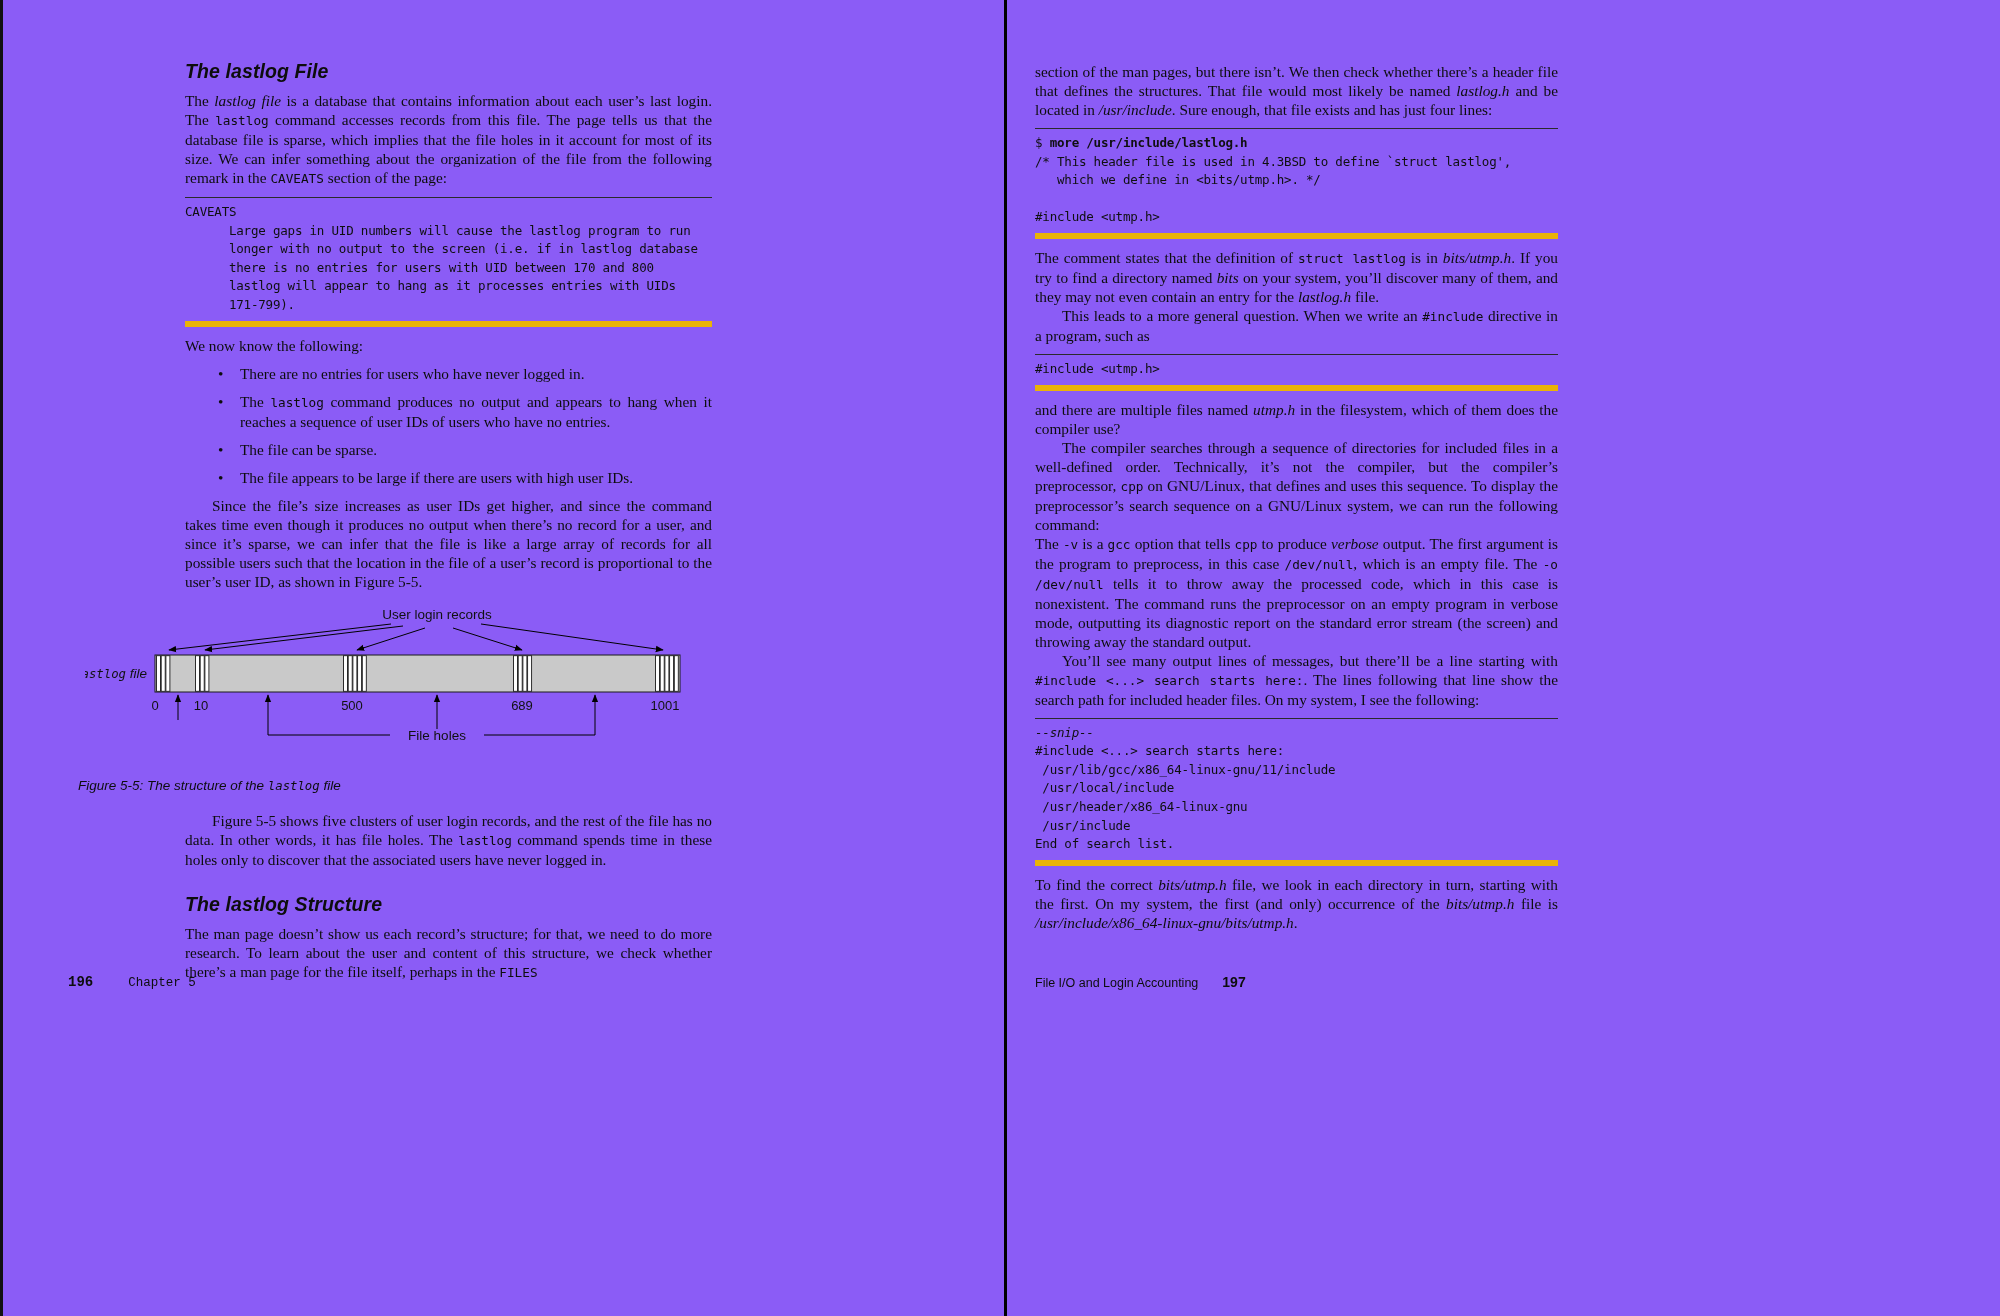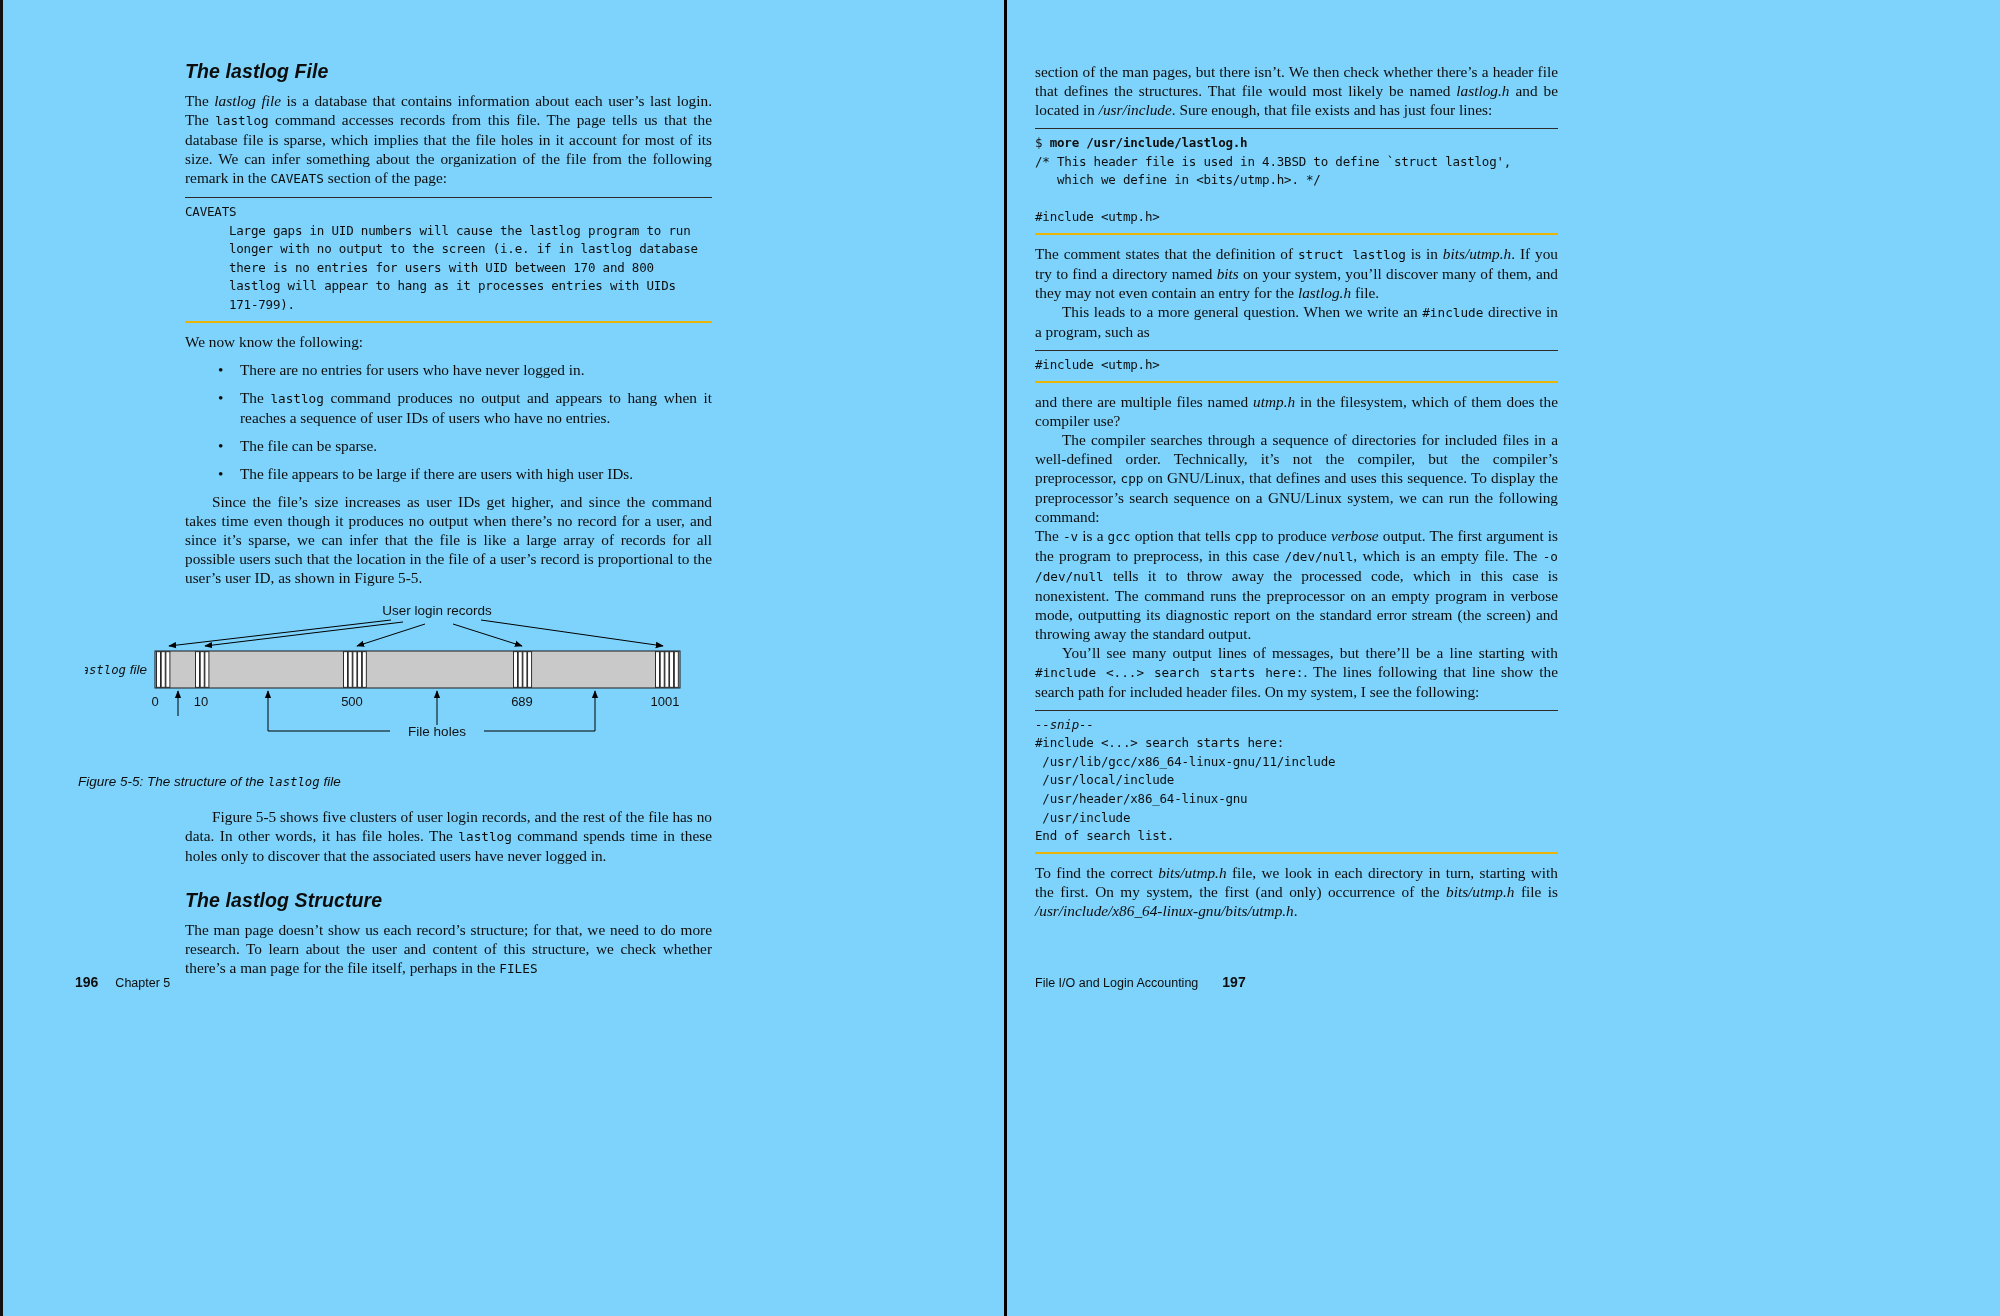--- a/index.html
+++ b/index.html
@@ -1,19 +1,19 @@
 <!DOCTYPE html>
 <html><head>
 <meta charset="utf-8">
 <style>
   html,body{margin:0;padding:0;background:#ffffff;}
   .spread{
     position:relative;
     width:2000px;height:1316px;
-    background:#7dd3fc;
+    background:#8b5cf6;
     overflow:hidden;
     color:#0d0d0d;
     font-family:"Liberation Serif", serif;
   }
   .edge-line{position:absolute;left:0;top:0;width:3px;height:1316px;background:#111;}
   .gutter{position:absolute;left:1004px;top:0;width:3px;height:1316px;background:#000;}
 
   .col{position:absolute;}
   .left-col{left:185px;top:60px;width:527px;}
   .right-col{left:1035px;top:62px;width:523px;}
@@ -35,21 +35,21 @@
   p.ind{text-indent:27px;}
 
   .m{font-family:"DejaVu Sans Mono", monospace;font-size:12.7px;}
   .i{font-style:italic;}
   .b{font-weight:bold;}
 
   .code{
     margin:9px 0;
     padding:5px 0 6px 0;
     border-top:1px solid #2b2b2b;
-    border-bottom:2px solid #eab308;
+    border-bottom:6px solid #eab308;
     font-family:"DejaVu Sans Mono", monospace;
     font-size:12.5px;line-height:18.6px;
     letter-spacing:-0.2px;
     color:#0f0f0f;
   }
   .code-line{white-space:pre;min-height:18.6px;}
   .code .b{font-weight:bold;}
   .code .i{}
 
   .bullets{
@@ -76,21 +76,21 @@
 
   .caption{
     margin:14px 0 16px -107px;
     font-family:"Liberation Sans", sans-serif;
     font-style:italic;
     font-size:13.5px;line-height:17px;
   }
   .caption .m{font-size:12.3px;font-style:italic;}
 
   .footer{position:absolute;top:974px;display:flex;align-items:baseline;font-family:"Liberation Sans", sans-serif;}
-  .footer-left{left:75px;gap:17px;}
+  .footer-left{left:68px;gap:35px;font-family:Liberation Mono, monospace;}
   .footer-right{left:1035px;width:523px;gap:24px;}
   .pn{font-weight:bold;font-size:14px;}
   .rf{font-size:12.5px;}
 </style>
 </head>
 <body>
 
 <div class="spread">
   <div class="edge-line"></div>
   <div class="gutter"></div>

